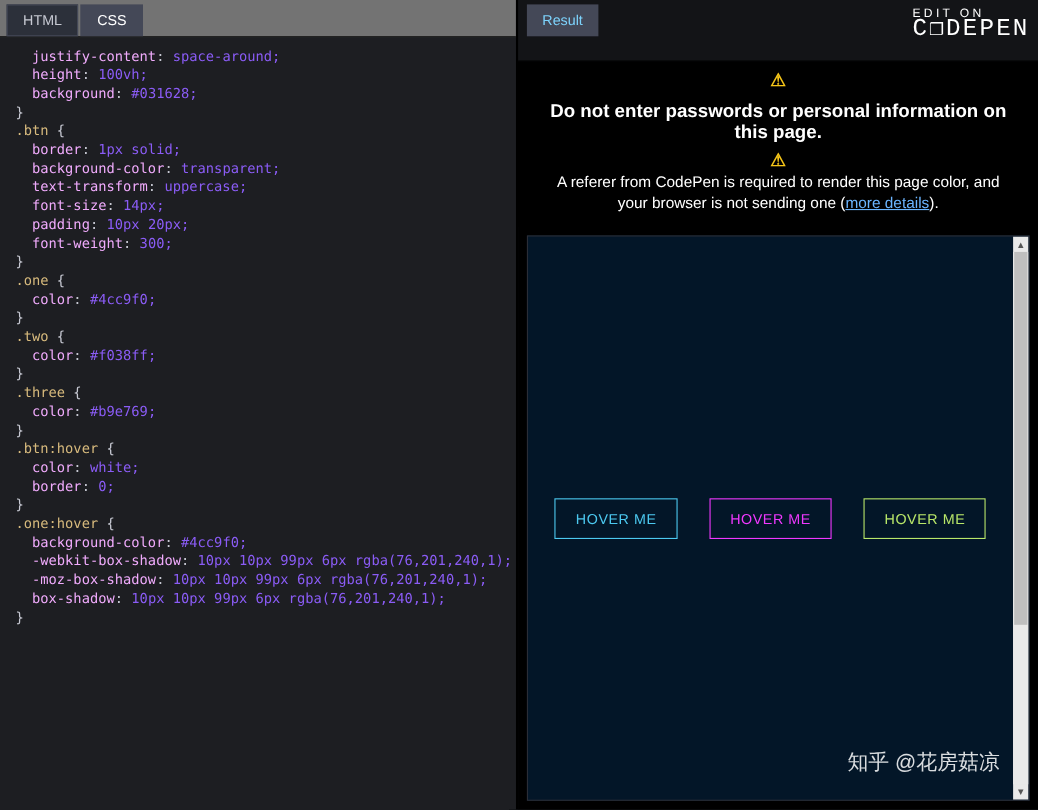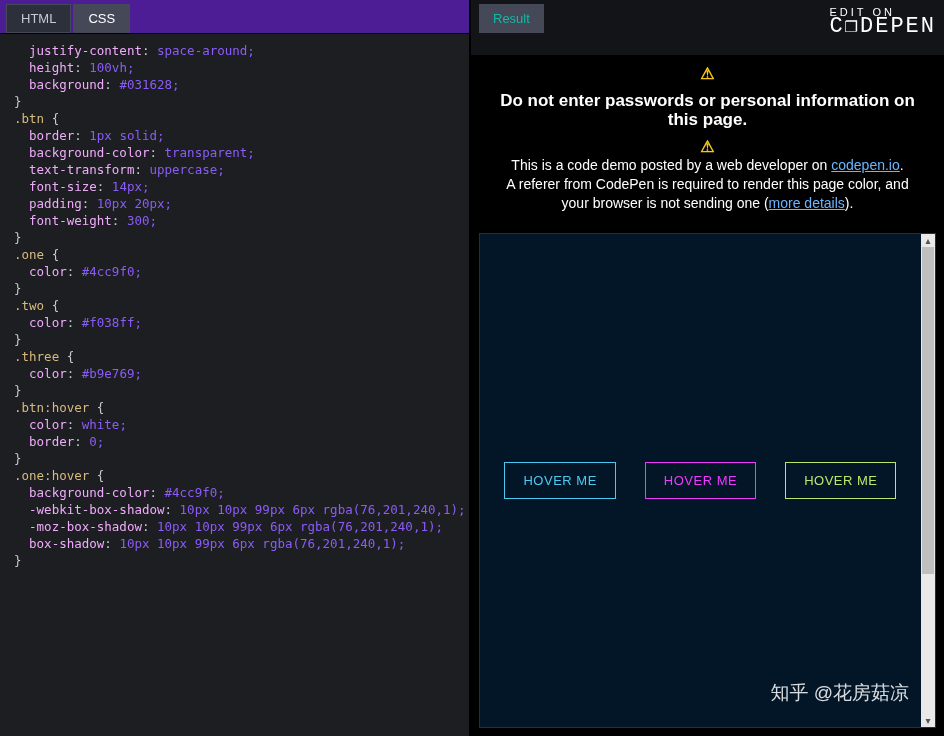--- a/index.html
+++ b/index.html
@@ -6,21 +6,21 @@
   html, body { width: 944px; height: 736px; overflow: hidden; font-family: -apple-system, BlinkMacSystemFont, "Segoe UI", Arial, sans-serif; background: #131417; }
 
   .app { display: flex; flex-direction: column; width: 100%; height: 100%; }
 
   
   .panes { display: flex; flex: 1; min-height: 0; }
 
   
   .editor-pane { width: 471px; display: flex; flex-direction: column; background: #1d1e22; border-right: 2px solid #000; }
 
-  .tabstrip { display: flex; align-items: center; background: #4c1d95; height: 34px; padding: 4px 6px 0 6px; gap: 2px; border-bottom: 1px solid #000; }
+  .tabstrip { display: flex; align-items: center; background: #737373; height: 34px; padding: 4px 6px 0 6px; gap: 2px; border-bottom: 1px solid #000; }
   .tab {
     padding: 6px 14px;
     font-size: 13px;
     color: #c7c9d3;
     background: #1d1e22;
     cursor: pointer;
     border: 1px solid transparent;
   }
   .tab.active {
     background: #444857;
@@ -58,21 +58,21 @@
     display: flex;
     align-items: flex-start;
     justify-content: space-between;
     padding: 4px 8px 0 8px;
     height: 56px;
     background: #131417;
     border-bottom: 1px solid #000;
   }
   .result-btn {
     background: #444857;
-    color: #14b8a6;
+    color: #7dd3fc;
     border: none;
     padding: 7px 14px;
     font-size: 13px;
     cursor: pointer;
   }
   .editon {
     color: #fff;
     font-size: 11px;
     letter-spacing: 3px;
     padding-top: 2px;
@@ -205,23 +205,20 @@
           <div>EDIT ON</div>
           <div class="codepen-logo">C❐DEPEN</div>
         </div>
       </div>
 
       <div class="warning-banner">
         <div class="headline">
           <span class="warn-icon">⚠</span>
           <span>Do not enter passwords or personal information on this page.</span>
           <span class="warn-icon">⚠</span>
-        </div>
-        <div>
-          <span>This is a code demo posted by a web developer on </span><a>codepen.io</a><span>.</span>
         </div>
         <div>
           <span>A referer from CodePen is required to render this page color, and your browser is not sending one (</span><a>more details</a><span>).</span>
         </div>
       </div>
 
       <div class="preview-wrap">
         <div class="preview-inner" id="preview-inner">
             <button class="demo-btn one">HOVER ME</button>
             <button class="demo-btn two">HOVER ME</button>

